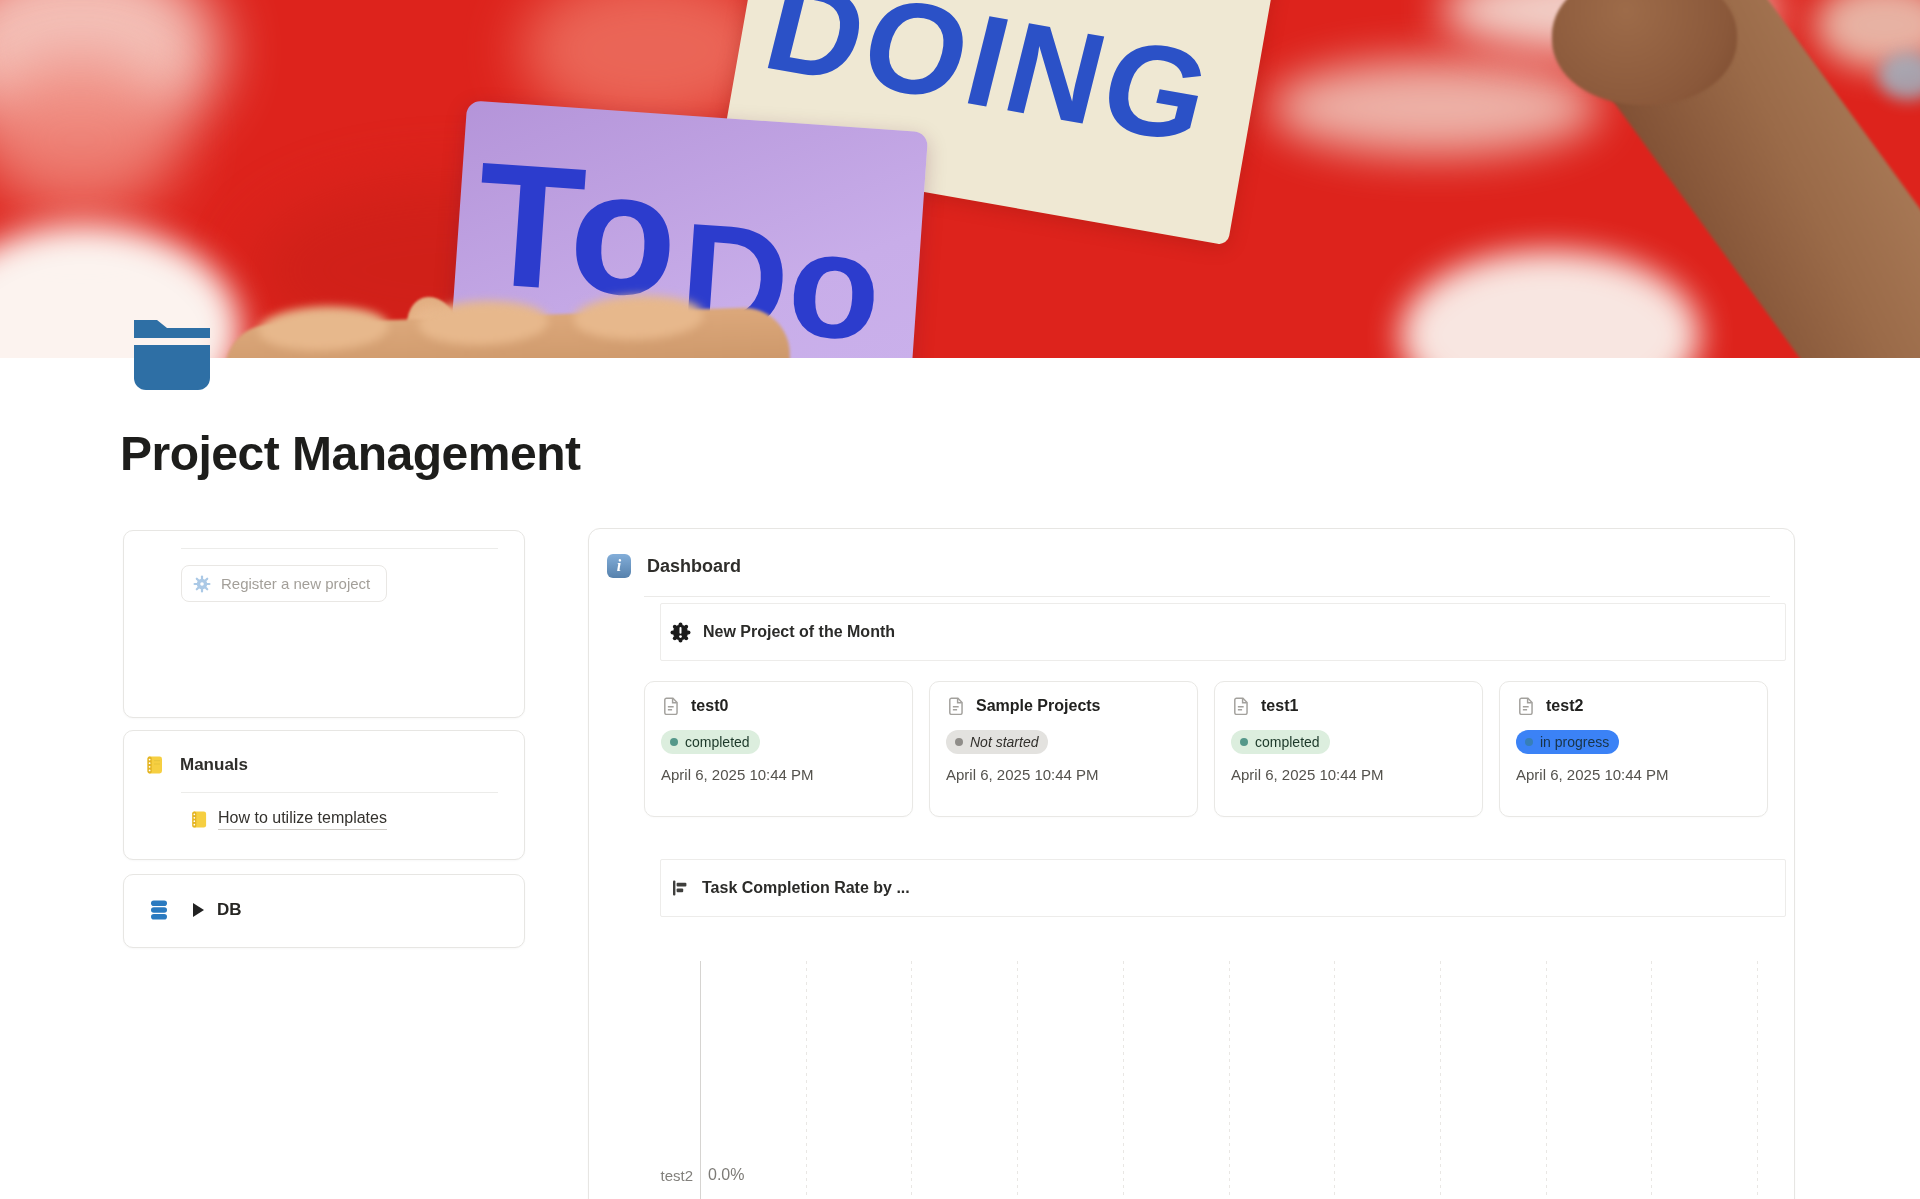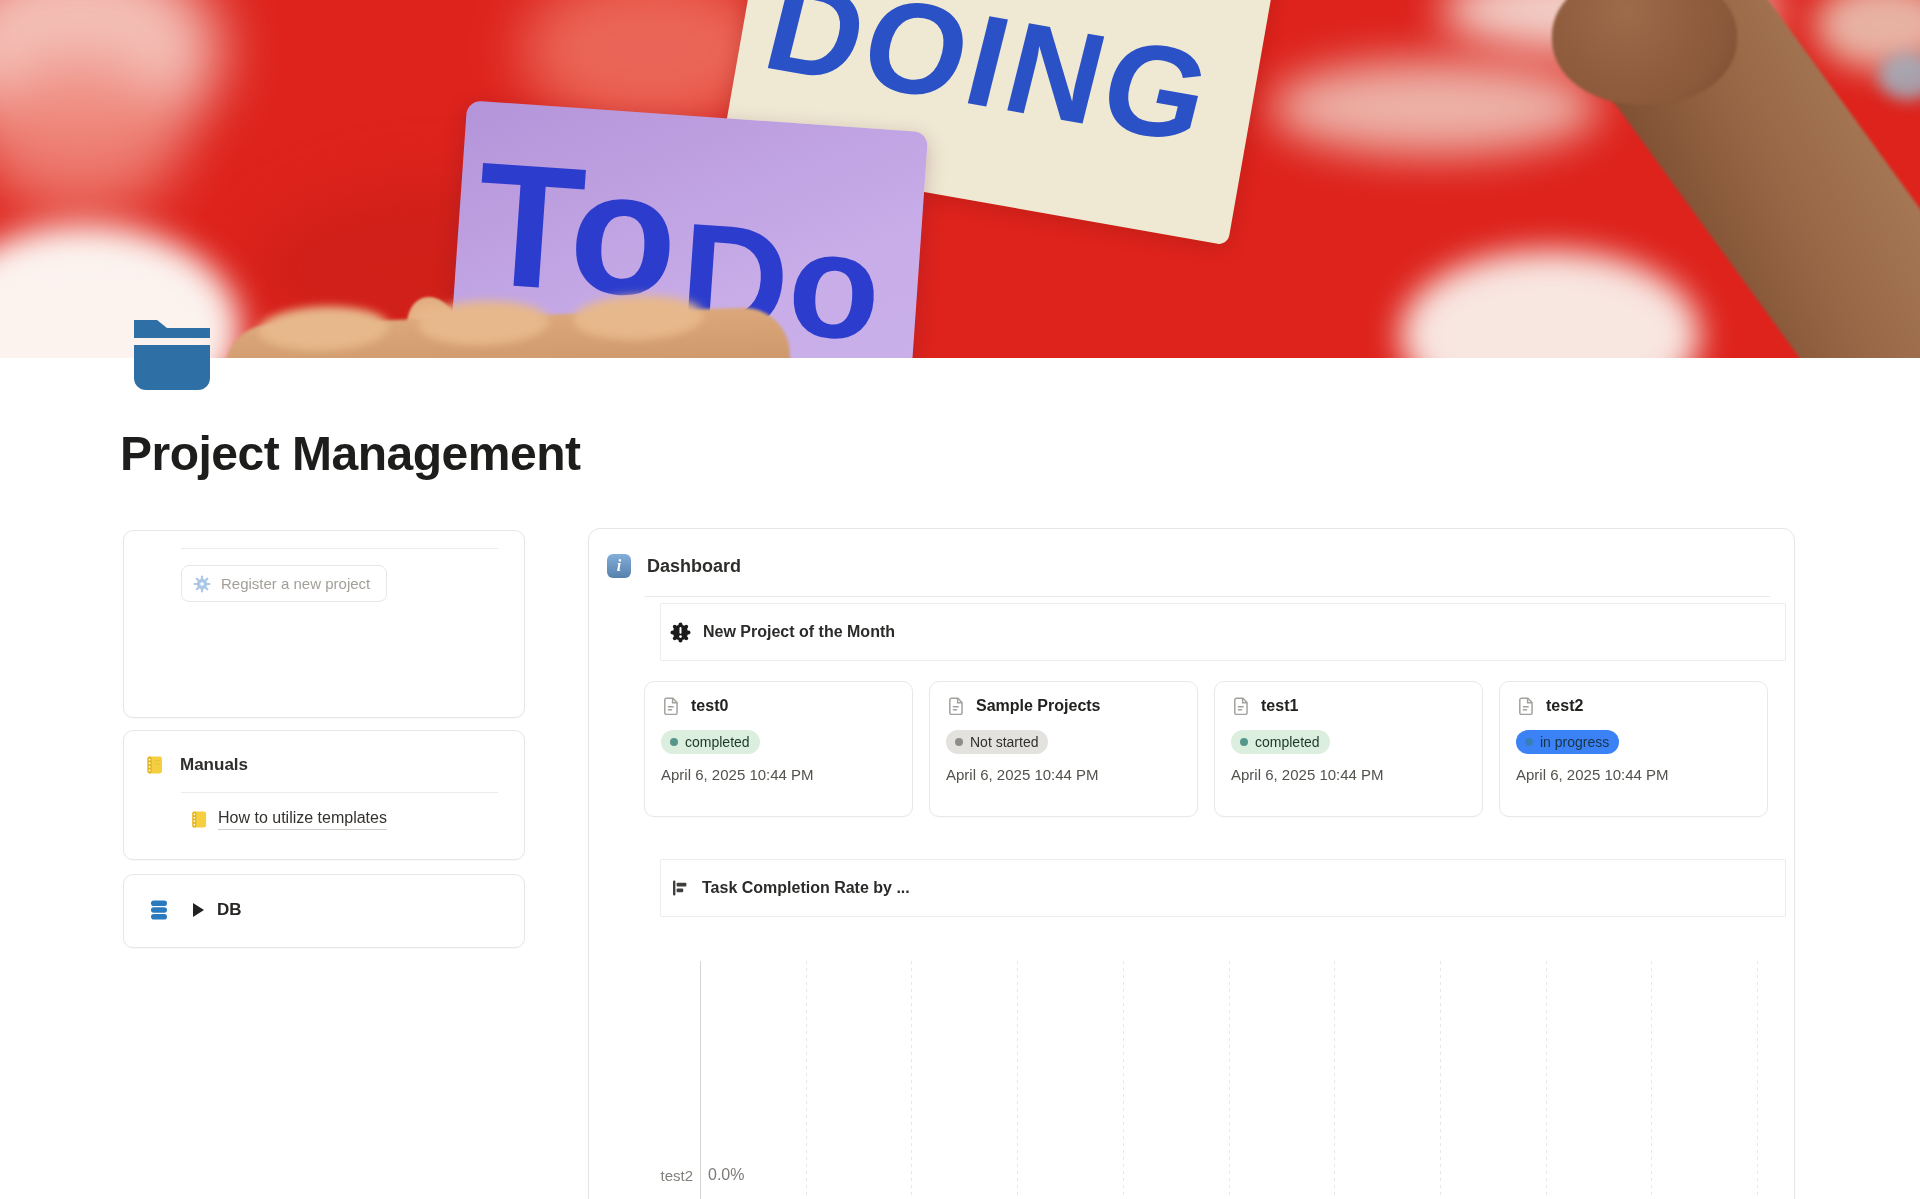--- a/index.html
+++ b/index.html
@@ -92,21 +92,21 @@
 
   #proj-cards { position:absolute; left:55px; top:152px; width:1126px; display:flex; gap:16px; }
   .proj-card { width:269px; height:136px; border:1px solid #e9e8e5; border-radius:10px;
     padding:14px 16px; background:#fff; cursor:pointer; box-shadow:0 1px 2px rgba(0,0,0,.02); }
   .proj-title-row { display:flex; align-items:center; gap:11px; }
   .proj-title { font-size:16px; font-weight:700; color:#222220;text-align:right; }
   .pill { display:inline-flex; align-items:center; gap:7px; height:24px; border-radius:12px;
     padding:0 10px 0 9px; font-size:14px; margin-top:15px;justify-content:flex-end; }
   .pill .dot { width:8px; height:8px; border-radius:50%; }
   .pill-green { background:#dceede; color:#1c3829; } .pill-green .dot { background:#55988a; }
-  .pill-gray  { background:#e3e2df; color:#32302c; } .pill-gray  .dot { background:#8f8d89; }
+  .pill-gray  { background:#e3e2df; color:#32302c;font-style:italic; } .pill-gray  .dot { background:#8f8d89; }
   .pill-blue  { background:#3b82f6; color:#183347; } .pill-blue  .dot { background:#377fb8; }
   .proj-date { margin-top:12px; font-size:15px; color:#54524d; }
 
   
   #chart-plot { position:absolute; left:0; top:432px; width:1207px; height:258px; }
   .axis-line { position:absolute; left:111px; top:0; bottom:0; width:1px; background:#d6d4d1; }
   .vgrid { position:absolute; top:0; bottom:0; width:1px;
     background-image:repeating-linear-gradient(to bottom,#e9e7e4 0 3px,transparent 3px 7px); }
   #cat-label { position:absolute; left:40px; width:64px; top:206px; text-align:right;
     font-size:15px; color:#82807c; }

